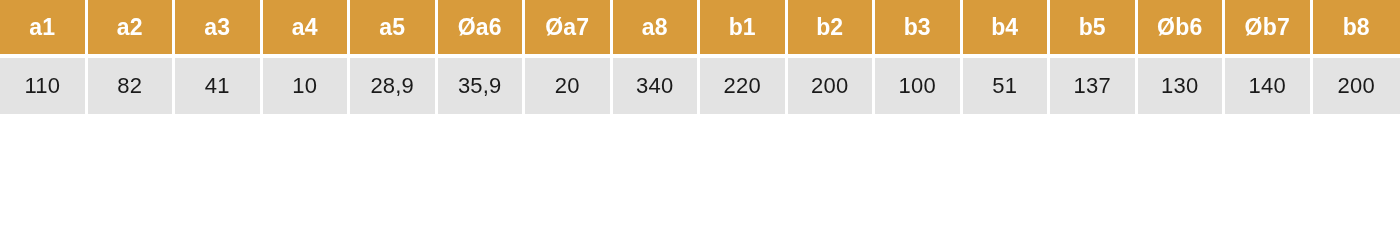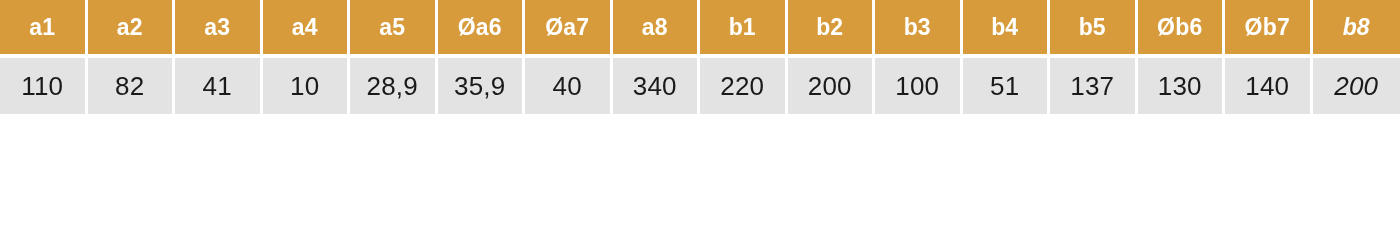--- a/index.html
+++ b/index.html
@@ -30,40 +30,39 @@
     text-align: center;
     vertical-align: middle;
     box-sizing: border-box;
     border-right: 3px solid #ffffff;
     white-space: nowrap;
   }
 
   .spec-table th:last-child,
   .spec-table td:last-child {
     border-right: none;
-    font-style: italic;
   }
 
   
   .spec-table thead th {
     height: 58px;
     background: #d89b3b;
     color: #ffffff;
     font-size: 23px;
     font-weight: bold;
     letter-spacing: 0.2px;
     border-bottom: 4px solid #ffffff;
   }
 
   
   .spec-table tbody td {
     height: 56px;
     background: #e3e3e3;
     color: #1a1a1a;
-    font-size: 26px;
+    font-size: 22px;
     font-weight: normal;
     letter-spacing: 0.2px;
     margin-left: 20px;
   }
 </style>
 </head>
 <body>
 
 <table class="spec-table">
   <thead>
@@ -87,21 +86,21 @@
     </tr>
   </thead>
   <tbody>
     <tr>
       <td>110</td>
       <td>82</td>
       <td>41</td>
       <td>10</td>
       <td>28,9</td>
       <td>35,9</td>
-      <td>40</td>
+      <td>20</td>
       <td>340</td>
       <td>220</td>
       <td>200</td>
       <td>100</td>
       <td>51</td>
       <td>137</td>
       <td>130</td>
       <td>140</td>
       <td>200</td>
     </tr>

